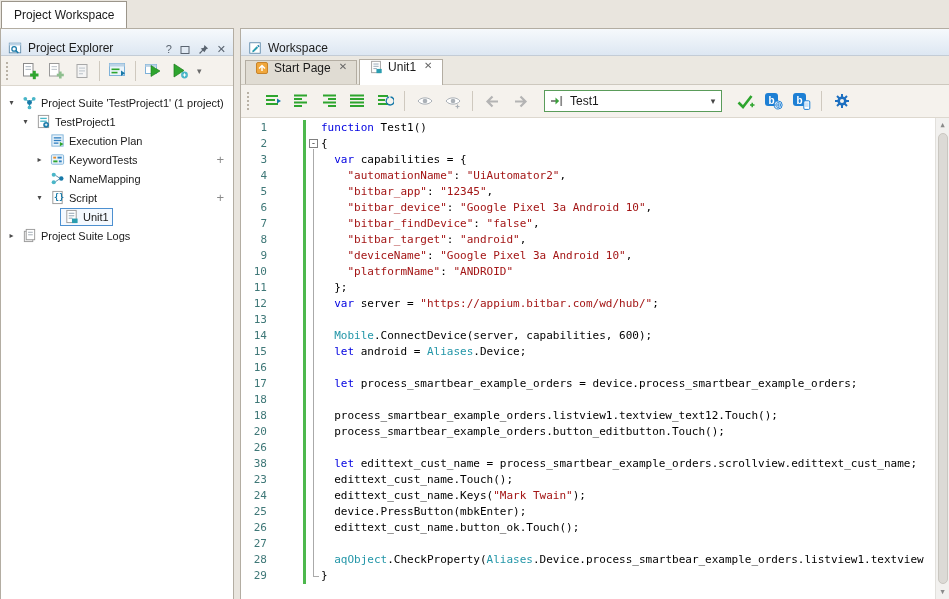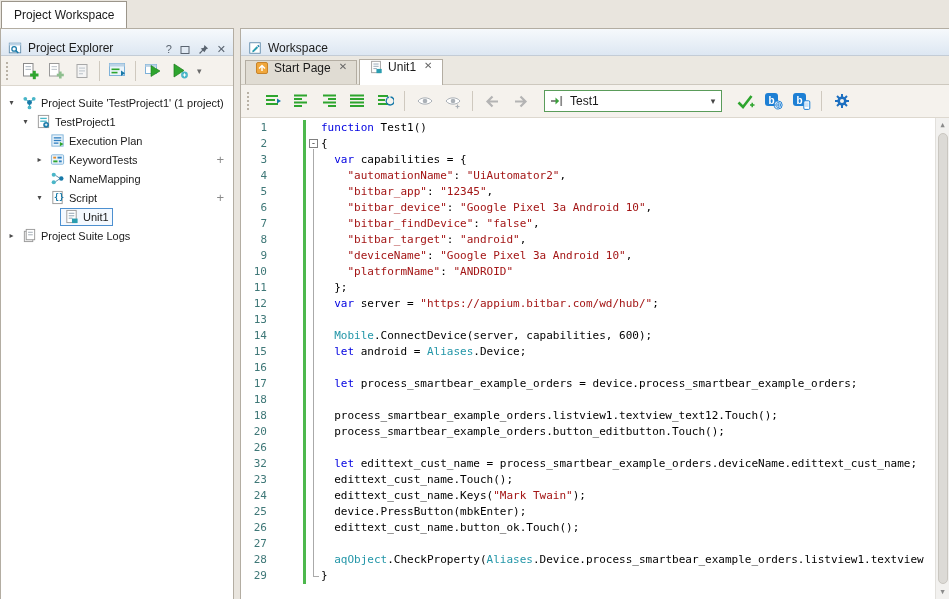--- a/index.html
+++ b/index.html
@@ -471,21 +471,21 @@
             <div class="ln">12</div>
             <div class="ln">13</div>
             <div class="ln">14</div>
             <div class="ln">15</div>
             <div class="ln">16</div>
             <div class="ln">17</div>
             <div class="ln">18</div>
             <div class="ln">18</div>
             <div class="ln">20</div>
             <div class="ln">26</div>
-            <div class="ln">32</div>
+            <div class="ln">38</div>
             <div class="ln">23</div>
             <div class="ln">24</div>
             <div class="ln">25</div>
             <div class="ln">26</div>
             <div class="ln">27</div>
             <div class="ln">28</div>
             <div class="ln">29</div>
           </div>
         <div class="modbar"></div>
         <div class="foldcol">
@@ -508,21 +508,21 @@
             <div class="code-line"><span class="tok-p">  </span><span class="tok-k">var</span><span class="tok-p"> server = </span><span class="tok-s">"https://appium.bitbar.com/wd/hub/"</span><span class="tok-p">;</span></div>
             <div class="code-line"></div>
             <div class="code-line"><span class="tok-p">  </span><span class="tok-c">Mobile</span><span class="tok-p">.ConnectDevice(server, capabilities, 600);</span></div>
             <div class="code-line"><span class="tok-p">  </span><span class="tok-k">let</span><span class="tok-p"> android = </span><span class="tok-c">Aliases</span><span class="tok-p">.Device;</span></div>
             <div class="code-line"></div>
             <div class="code-line"><span class="tok-p">  </span><span class="tok-k">let</span><span class="tok-p"> process_smartbear_example_orders = device.process_smartbear_example_orders;</span></div>
             <div class="code-line"></div>
             <div class="code-line"><span class="tok-p">  process_smartbear_example_orders.listview1.textview_text12.Touch();</span></div>
             <div class="code-line"><span class="tok-p">  process_smartbear_example_orders.button_editbutton.Touch();</span></div>
             <div class="code-line"></div>
-            <div class="code-line"><span class="tok-p">  </span><span class="tok-k">let</span><span class="tok-p"> edittext_cust_name = process_smartbear_example_orders.deviceName.edittext_cust_name;</span></div>
+            <div class="code-line"><span class="tok-p">  </span><span class="tok-k">let</span><span class="tok-p"> edittext_cust_name = process_smartbear_example_orders.scrollview.edittext_cust_name;</span></div>
             <div class="code-line"><span class="tok-p">  edittext_cust_name.Touch();</span></div>
             <div class="code-line"><span class="tok-p">  edittext_cust_name.Keys(</span><span class="tok-s">"Mark Twain"</span><span class="tok-p">);</span></div>
             <div class="code-line"><span class="tok-p">  device.PressButton(mbkEnter);</span></div>
             <div class="code-line"><span class="tok-p">  edittext_cust_name.button_ok.Touch();</span></div>
             <div class="code-line"></div>
             <div class="code-line"><span class="tok-p">  </span><span class="tok-c">aqObject</span><span class="tok-p">.CheckProperty(</span><span class="tok-c">Aliases</span><span class="tok-p">.Device.process_smartbear_example_orders.listview1.textview</span></div>
             <div class="code-line"><span class="tok-p">}</span></div>
           </div>
         <div class="vscroll">
           <div class="scroll-arrow">▲</div>

